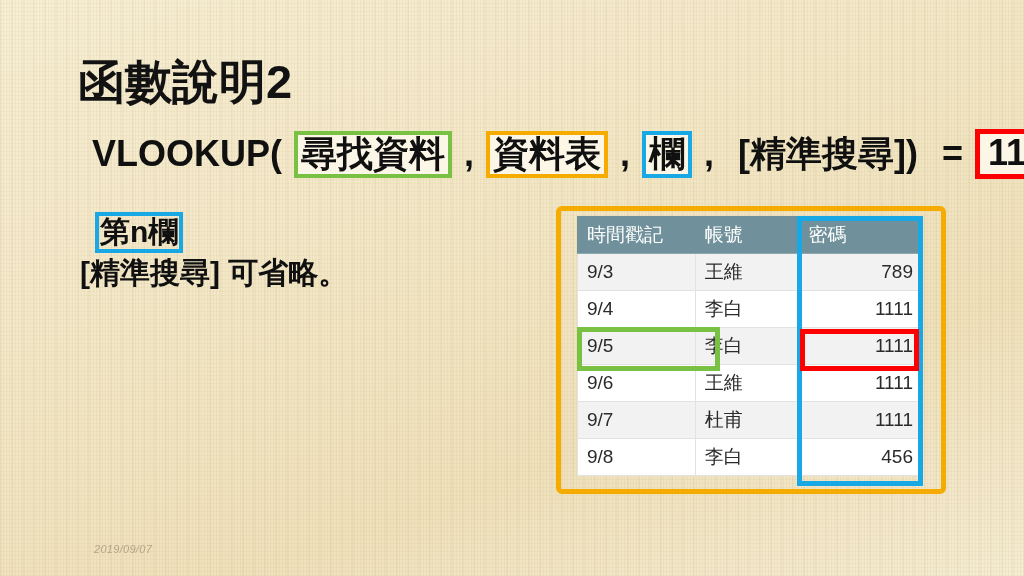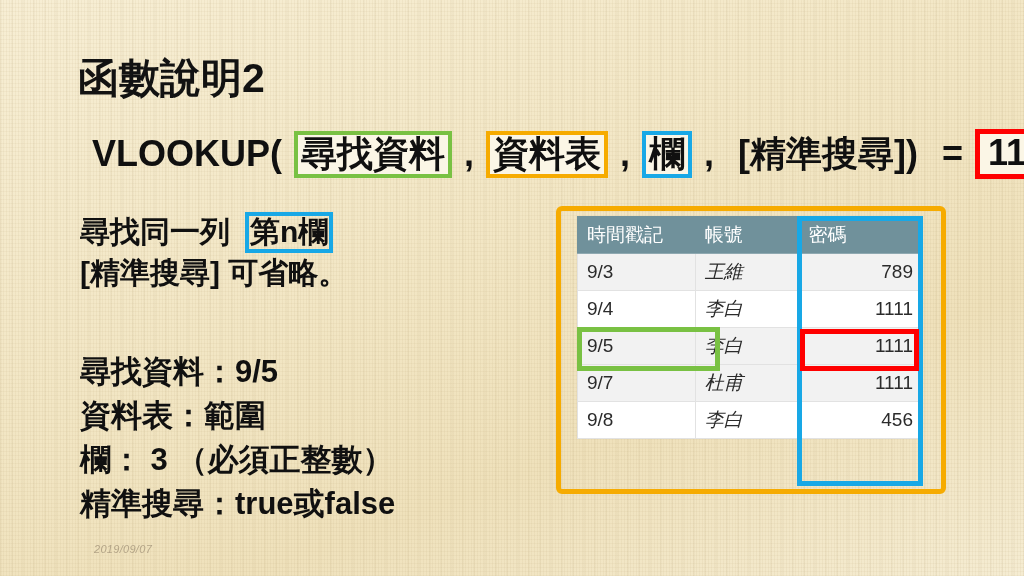--- a/index.html
+++ b/index.html
@@ -39,21 +39,21 @@
         rgba(0,0,0,0) 11px),
       linear-gradient(160deg, #f7eed4 0%, #f2e6c4 45%, #efe1bb 70%, #f5ecd2 100%);
     overflow: hidden;
   }
 
   
   #title {
     position: absolute;
     left: 78px;
     top: 56px;
-    font-size: 41px;
+    font-size: 47px;
     font-weight: bold;
     color: #121212;
     letter-spacing: 0px;
     line-height: 1.1;
     white-space: nowrap;
   }
 
   
   #formula {
     position: absolute;
@@ -147,21 +147,21 @@
     color: #ffffff;
     font-weight: normal;
     text-align: left;
     font-size: 19px;
     border: 1px solid #70919b;
     border-bottom: 1px solid #8fa9b1;
   }
   #data-table tbody tr.odd td  { background: #f2f2f2; }
   #data-table tbody tr.even td { background: #ffffff; }
   #data-table td.c-date { width: 118px; text-align: left; }
-  #data-table td.c-user { width: 104px; text-align: left; font-style: italic; }
+  #data-table td.c-user { width: 104px; text-align: left; }
   #data-table td.c-pass { width: 124px; text-align: right; }
   #data-table th.c-date { width: 118px; }
   #data-table th.c-user { width: 104px; }
   #data-table th.c-pass { width: 124px; }
 
   
   .overlay { position: absolute; pointer-events: none; }
   #ov-col-blue {
     left: 797px;   top: 216px;
     width: 126px;  height: 270px;
@@ -213,34 +213,27 @@
       <span class="plain"> , </span>
       <span class="hl hl-blue">欄</span>
       <span class="plain"> , </span>
       <span class="plain">[精準搜尋])</span>
       <span class="plain"> = </span>
       <span class="hl hl-red">1111</span>
   </div>
 
   <div id="desc">
     <div class="row">
-      <span>尋找同一列</span>
         <span class="box-blue">第n欄</span>
     </div>
     <div class="row">
       <span>[精準搜尋] 可省略。</span>
     </div>
   </div>
 
-  <div id="params">
-    <div>尋找資料：9/5</div>
-    <div>資料表：範圍</div>
-    <div>欄： 3 （必須正整數）</div>
-    <div>精準搜尋：true或false</div>
-  </div>
 
   <div id="table-frame"></div>
 
   <table id="data-table">
     <thead>
       <tr>
         <th class="c-date">時間戳記</th>
         <th class="c-user">帳號</th>
         <th class="c-pass">密碼</th>
       </tr>
@@ -254,20 +247,25 @@
       <tr class="even">
         <td class="c-date">9/4</td>
         <td class="c-user">李白</td>
         <td class="c-pass">1111</td>
       </tr>
       <tr class="odd">
         <td class="c-date">9/5</td>
         <td class="c-user">李白</td>
         <td class="c-pass">1111</td>
       </tr>
+      <tr class="even">
+        <td class="c-date">9/6</td>
+        <td class="c-user">王維</td>
+        <td class="c-pass">1111</td>
+      </tr>
       <tr class="odd">
         <td class="c-date">9/7</td>
         <td class="c-user">杜甫</td>
         <td class="c-pass">1111</td>
       </tr>
       <tr class="even">
         <td class="c-date">9/8</td>
         <td class="c-user">李白</td>
         <td class="c-pass">456</td>
       </tr>

